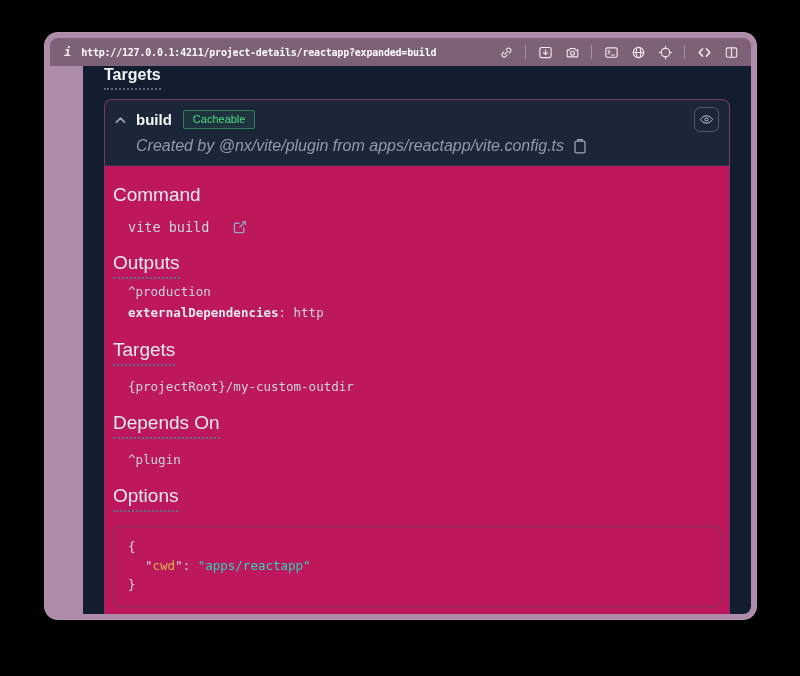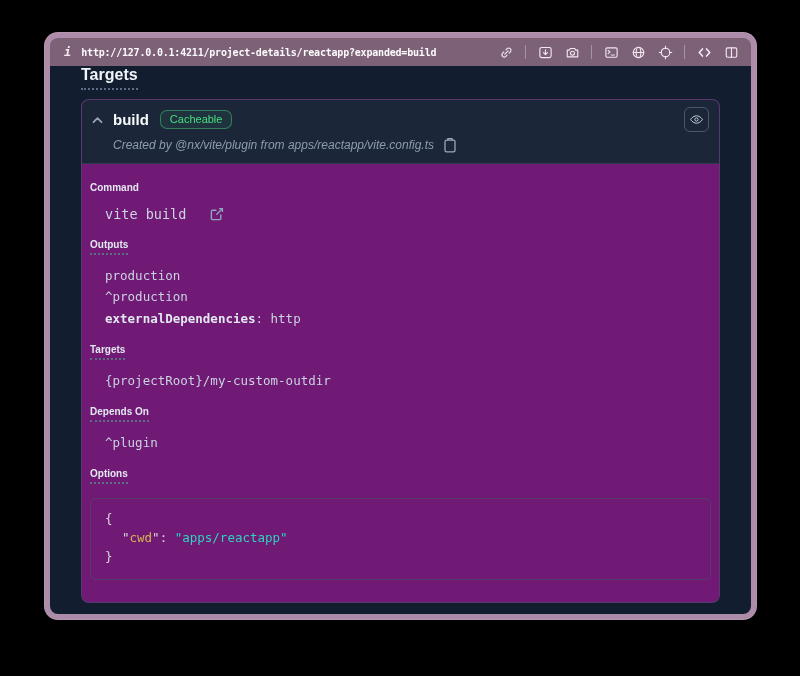--- a/index.html
+++ b/index.html
@@ -42,78 +42,79 @@
   }
   .tb-right { margin-left:auto; display:flex; align-items:center; gap:11px; }
   .tb-btn { width:16px; height:16px; display:flex; align-items:center; justify-content:center; color:#f3e9f1; cursor:pointer; }
   .tb-btn svg { width:15px; height:15px; stroke:#f3e9f1; fill:none; stroke-width:1.2; stroke-linecap:round; stroke-linejoin:round; }
   .tb-sep { width:1px; height:14px; background:rgba(255,255,255,.32); }
   
   .content {
     flex:1;
     background:#131d30;
     overflow:hidden;
-    padding:0 31px;
+    padding:0 21px;
     position:relative;
+    margin-left:33px;
   }
   .page-title {
     color:#f1f5f9; font-size:16px; font-weight:600;
     margin-top:-5px;
     display:inline-block;
     border-bottom:2px dotted #5d6d85;
     padding-bottom:4px;
   }
   
   .card {
     border:1px solid rgba(71,85,105,.55);
     border-radius:8px;
-    background:#701a75;
+    background:#be185d;
   }
   .card-build { margin-top:9px; }
   .card-header {
     background:#1b2638;
     border-bottom:1px solid rgba(71,85,105,.45);
     border-radius:7px 7px 0 0;
     padding:7px 10px 10px 9px;
   }
   .hrow1 { display:flex; align-items:center; }
   .chev { width:13px; height:13px; color:#94a3b8; flex:0 0 auto; }
   .chev svg { width:13px; height:13px; stroke:currentColor; fill:none; stroke-width:1.8; stroke-linecap:round; stroke-linejoin:round; }
   .target-name { color:#f8fafc; font-weight:700; font-size:15px; margin-left:9px; }
   .badge {
     margin-left:11px;
     font-size:11px; color:#4ade80;
     border:1px solid rgba(74,222,128,.45);
     background:rgba(74,222,128,.07);
-    border-radius:7px;
+    border-radius:2px;
     padding:2.5px 9px 3px;
   }
   .eye-btn {
     margin-left:auto;
     width:25px; height:25px;
     border:1px solid #4a586e; border-radius:6px;
     display:flex; align-items:center; justify-content:center;
     color:#d4dce8; cursor:pointer; background:transparent;
   }
   .eye-btn svg { width:15px; height:15px; stroke:currentColor; fill:none; stroke-width:1.4; }
   .hrow2 { display:flex; align-items:center; margin-top:5px; padding-left:22px; }
-  .created-by { color:#8e9cb0; font-style:italic; font-size:12px; }
+  .created-by { color:#8e9cb0; font-style:italic; font-size:16px; }
   .run-chip {
     margin-left:auto;
     background:#37455d; color:#e8edf4;
     font-family:"DejaVu Sans Mono", monospace; font-size:12.5px;
     padding:3px 9px; border-radius:4px; white-space:nowrap;
   }
   .copy-btn { margin-left:9px; color:#9aa8bc; width:14px; height:16px; cursor:pointer; background:none; border:none; padding:0; }
   .copy-btn svg { width:14px; height:16px; stroke:currentColor; fill:none; stroke-width:1.3; stroke-linejoin:round; }
   
   .card-body { padding:1px 8px 22px; }
   .sec-h {
     margin:17px 0 0;
-    font-size:10px; font-weight:700; color:#e2e8f0;
+    font-size:19px; font-weight:400; color:#e2e8f0;
     width:fit-content;
   }
   .sec-h.dotted { border-bottom:2px dotted #5d6d85; padding-bottom:3px; }
   .mono { font-family:"DejaVu Sans Mono", monospace; font-size:12.5px; color:#c9d3e0; }
   .val-line { margin:12px 0 0 15px; line-height:1.38; }
   .val-line.tight { margin-top:4px; }
   .cmd-line { display:flex; align-items:center; gap:24px; margin:13px 0 0 15px; cursor:pointer; width:fit-content; }
   .cmd-text { color:#cbd5e1; font-size:13.5px; }
   .ext-ico { color:#93a4bd; width:14px; height:14px; }
   .ext-ico svg { width:14px; height:14px; stroke:currentColor; fill:none; stroke-width:1.4; stroke-linecap:round; stroke-linejoin:round; }
@@ -245,21 +246,20 @@
             <span class="ext-ico">
               <svg viewBox="0 0 14 14">
                   <path d="M9.6 1.6h2.8v2.8"></path>
                   <path d="M12.2 1.8L6.8 7.2"></path>
                   <path d="M10.8 8v3.4a1.2 1.2 0 01-1.2 1.2H2.6a1.2 1.2 0 01-1.2-1.2V4.4a1.2 1.2 0 011.2-1.2H6"></path>
                 </svg>
             </span>
           </div>
 
           <h3 class="sec-h dotted">Outputs</h3>
-          <div class="mono val-line">production</div>
           <div class="mono val-line tight">^production</div>
           <div class="mono val-line tight"><span class="bold-key">externalDependencies</span><span>: http</span></div>
 
           <h3 class="sec-h dotted">Targets</h3>
           <div class="mono val-line">{projectRoot}/my-custom-outdir</div>
 
           <h3 class="sec-h dotted">Depends On</h3>
           <div class="mono val-line">^plugin</div>
 
           <h3 class="sec-h dotted">Options</h3>

